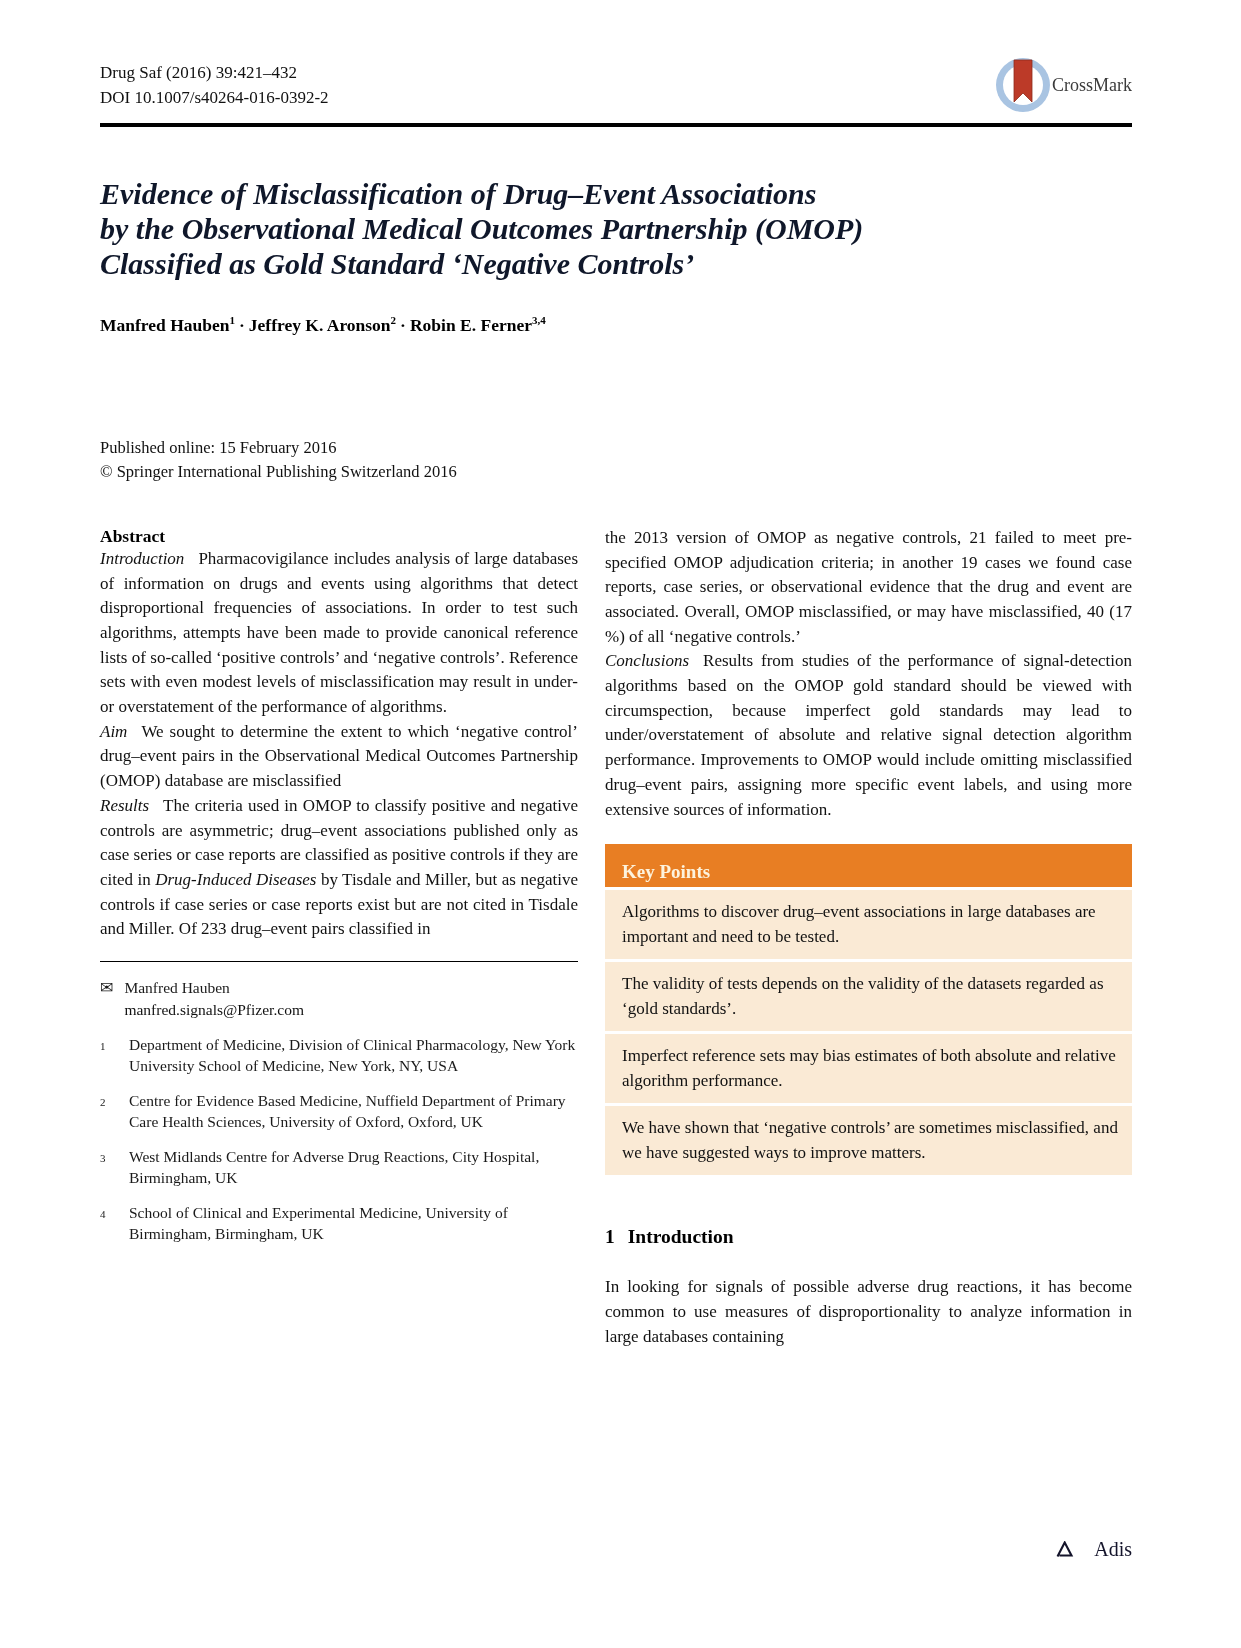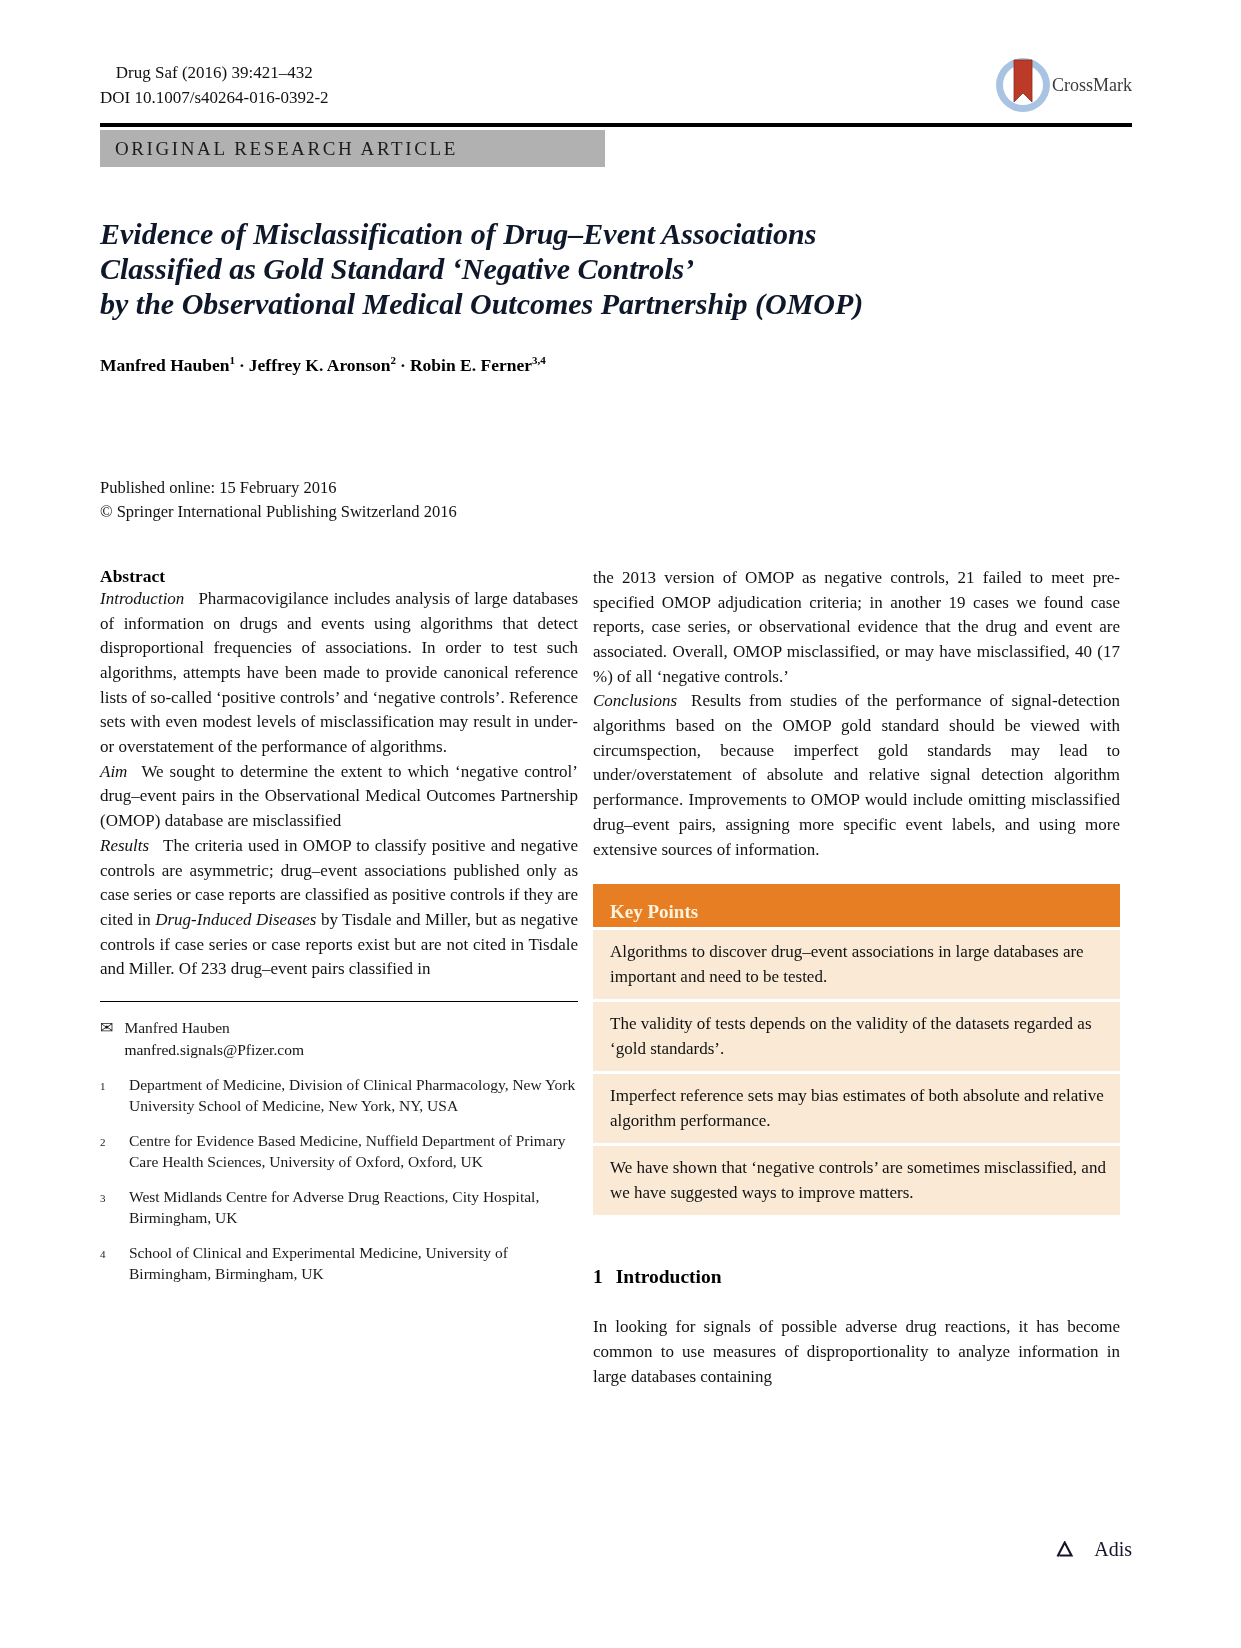--- a/index.html
+++ b/index.html
@@ -11,42 +11,42 @@
   }
   .page {
     position: relative;
     width: 1241px;
     height: 1648px;
     padding: 60px 109px 0 100px;
     overflow: hidden;
     background: #ffffff;
   }
   
-  .masthead { display: flex; justify-content: space-between; align-items: flex-start; text-align: center; }
+  .masthead { display: flex; justify-content: space-between; align-items: flex-start; }
   .cite-block { font-size: 17px; line-height: 25px; color: #111; }
   .crossmark { display: flex; align-items: center; margin-top: -4px; cursor: pointer; }
   .crossmark-label { font-size: 18px; color: #3c3c3c; }
   .top-rule { margin-top: 9px; height: 4px; background: #000; }
   .article-type {
     margin-top: 3px; width: 505px; height: 37px;
     background: #b1b1b1; display: flex; align-items: center;
     padding-left: 15px;
   }
   .article-type span {
     font-size: 19px; letter-spacing: 2.6px; color: #1c1c1c;
   }
   
   h1.title { margin-top: 49px; font-size: 30px; line-height: 35px; font-weight: bold; color: #0f172a; font-style: italic; }
   h1.title span { display: block; }
   .authors { margin-top: 33px; font-size: 17.5px; font-weight: bold; color: #000; }
   .authors sup { font-size: 11px; }
   .authors .sep { padding: 0 4px; }
   .pub-info { margin-top: 100px; font-size: 16.5px; line-height: 24px; color: #111; }
   
-  .cols { display: flex; gap: 15px; margin-top: 42px; }
+  .cols { display: flex; gap: 27px; margin-top: 42px; }
   .col-left { width: 478px; flex: none; }
   .col-right { width: 527px; flex: none; }
   p.just { text-align: justify; font-size: 17px; line-height: 24.7px; color: #111; }
   .abs-head { font-size: 17.5px; font-weight: bold; color: #000; }
   i.lead { margin-right: 14px; }
   
   .fn-rule { margin-top: 19px; border-top: 1.5px solid #000; }
   .correspondence { margin-top: 15px; display: flex; gap: 11px; font-size: 15.5px; line-height: 21.5px; }
   .env { font-size: 16px; line-height: 21.5px; }
   .correspondence a { color: #111; text-decoration: none; }
@@ -83,28 +83,25 @@
         <circle cx="29" cy="29" r="27" fill="#a9c4e2"></circle>
         <circle cx="29" cy="29" r="20" fill="#ffffff"></circle>
         <path d="M20 4 h18 v42 l-9 -9 -9 9 z" fill="#bc3a28" stroke="#8e2b1c" stroke-width="0.8"></path>
       </svg>
       <span class="crossmark-label">CrossMark</span>
     </div>
   </header>
 
   <div class="top-rule"></div>
 
-  <div class="article-type">
-    <span>ORIGINAL RESEARCH ARTICLE</span>
-  </div>
 
   <h1 class="title">
     <span>Evidence of Misclassification of Drug–Event Associations</span>
+    <span>by the Observational Medical Outcomes Partnership (OMOP)</span>
     <span>Classified as Gold Standard ‘Negative Controls’</span>
-    <span>by the Observational Medical Outcomes Partnership (OMOP)</span>
   </h1>
 
   <div class="authors">
     <span><span>Manfred Hauben</span><sup>1</sup></span><span class="sep">·</span><span><span>Jeffrey K. Aronson</span><sup>2</sup></span><span class="sep">·</span><span><span>Robin E. Ferner</span><sup>3,4</sup></span>
   </div>
 
   <div class="pub-info">
     <div>Published online: 15 February 2016</div>
     <div>© Springer International Publishing Switzerland 2016</div>
   </div>

